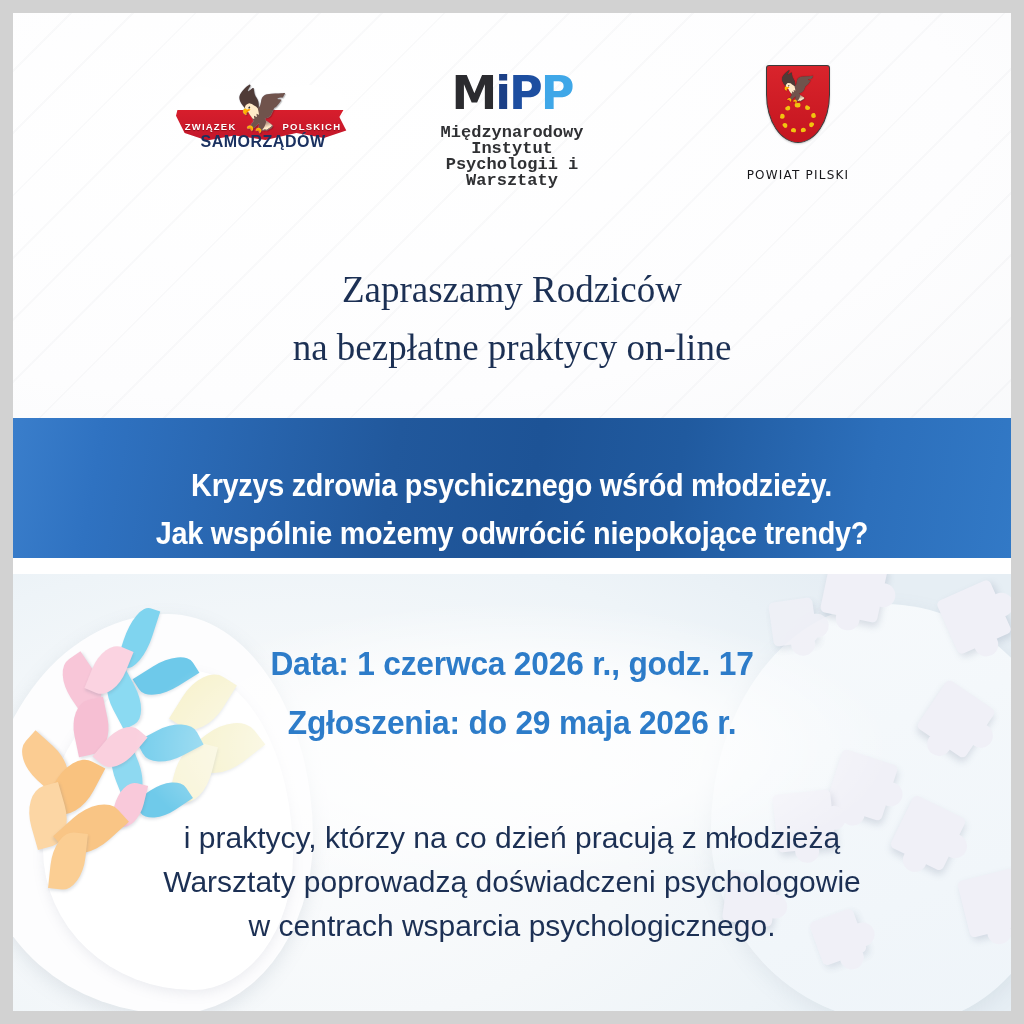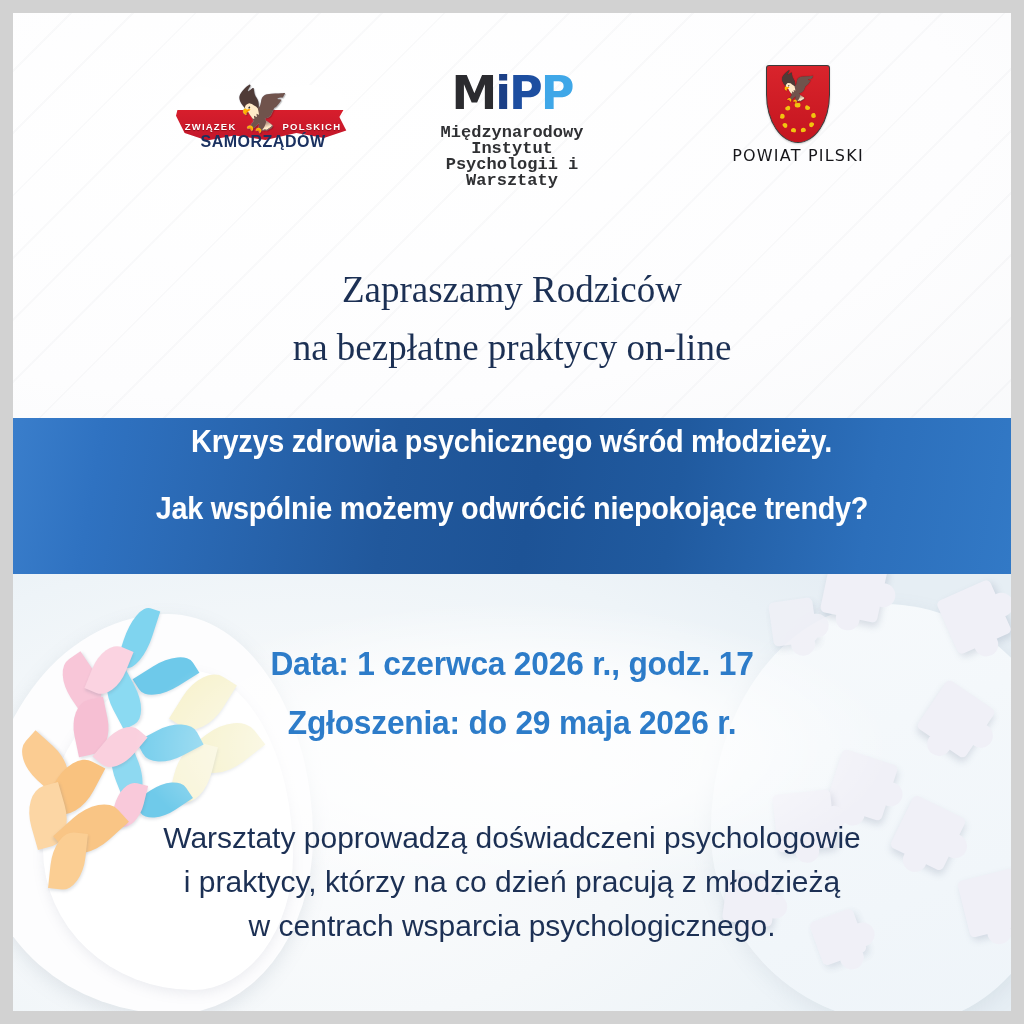--- a/index.html
+++ b/index.html
@@ -83,38 +83,38 @@
   .pp-eagle{
     position:absolute;left:50%;top:6px;transform:translateX(-50%);
     font-size:30px;line-height:30px;color:#ffffff;
     text-shadow:0 0 1px #7a0b12;
   }
   .pp-wreath{
     position:absolute;left:50%;bottom:9px;transform:translateX(-50%);
     width:26px;height:20px;border:5px dotted #f1c40f;border-radius:50%;
   }
   .pp-label{
-    margin-top:3px;font-size:16px;letter-spacing:1.2px;color:#16161a;
+    margin-top:25px;font-size:12px;letter-spacing:1.2px;color:#16161a;
     font-family:"DejaVu Sans",sans-serif;
   }
 
   
   .invite{
     position:absolute;left:0;top:248px;width:998px;text-align:center;
     color:#1c3054;font-size:37px;line-height:58px;
     font-family:Liberation Serif, serif;
   }
 
   
   .banner{
-    position:absolute;left:0;top:405px;width:998px;height:156px;
+    position:absolute;left:0;top:405px;width:998px;height:140px;
     background:linear-gradient(100deg,
         #3a7ecb 0%, #2f72c1 9%, #21589c 38%, #1d5396 52%,
         #205a9f 66%, #2c6fbb 85%, #3279c6 100%);
-    display:flex;flex-direction:column;align-items:center;justify-content:flex-start;gap:19px;
+    display:flex;flex-direction:column;align-items:center;justify-content:flex-end;
   }
   .banner-line{
     color:#ffffff;font-weight:bold;font-size:31px;line-height:48px;
     letter-spacing:-0.3px;white-space:nowrap;
     font-family:"Liberation Sans Narrow","Liberation Sans",sans-serif;
     transform:scaleX(0.93);
   }
 
   
   .bottom-section{
@@ -295,19 +295,19 @@
     <div class="leaf lf-o5"></div>
 
     <div class="glow"></div>
 
     <div class="dates">
       <div class="nowrap">Data: 1 czerwca 2026 r., godz. 17</div>
       <div class="nowrap">Zgłoszenia: do 29 maja 2026 r.</div>
     </div>
 
     <div class="blurb">
+      <div class="nowrap">i praktycy, którzy na co dzień pracują z młodzieżą</div>
       <div class="nowrap">Warsztaty poprowadzą doświadczeni psychologowie</div>
-      <div class="nowrap">i praktycy, którzy na co dzień pracują z młodzieżą</div>
       <div class="nowrap">w centrach wsparcia psychologicznego.</div>
     </div>
 
   </div>
 </div>
 
 </body></html>

